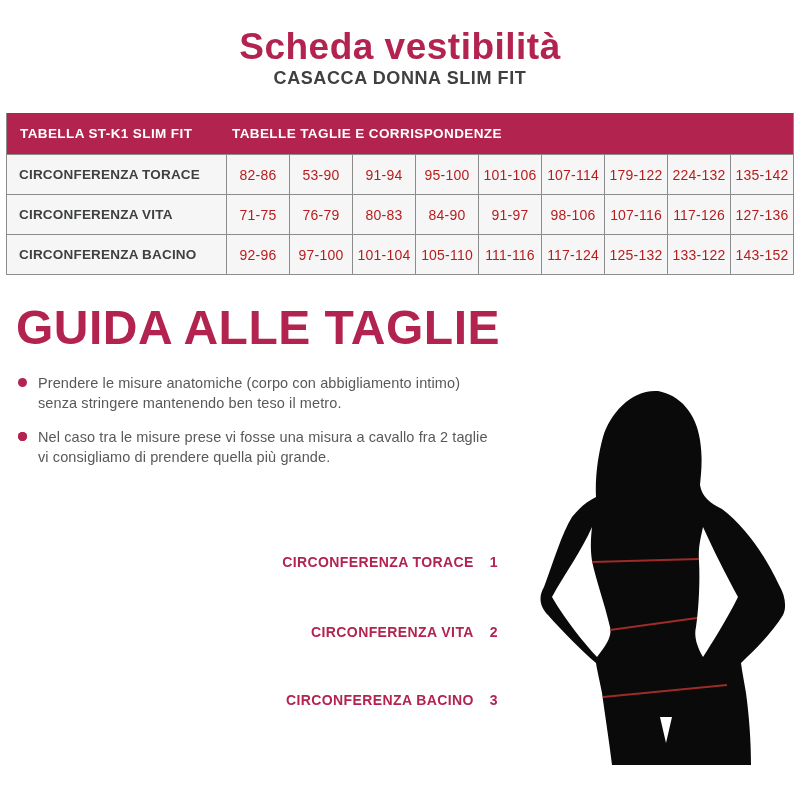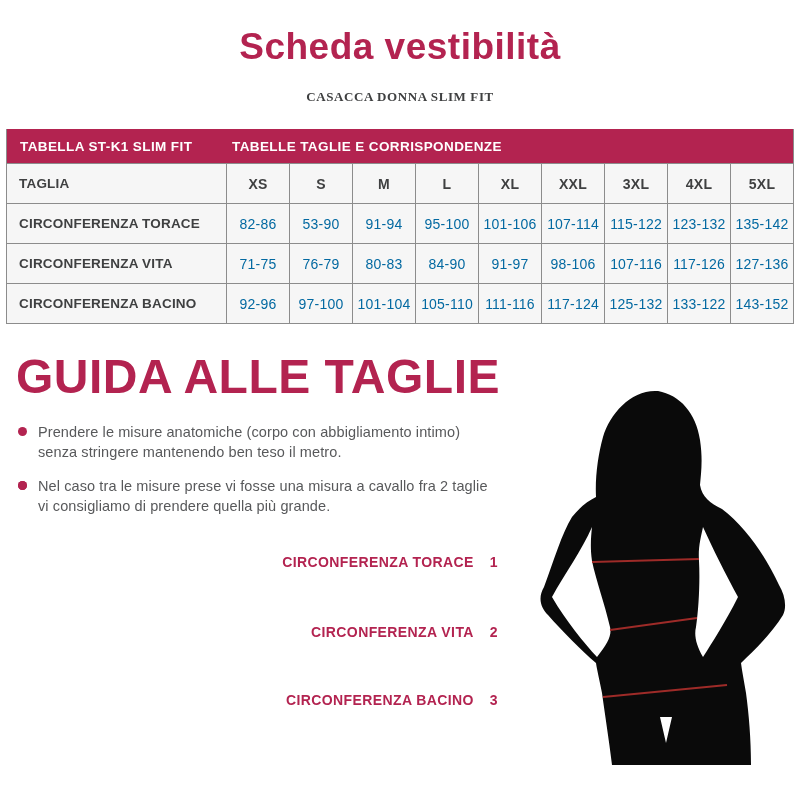--- a/index.html
+++ b/index.html
@@ -14,38 +14,36 @@
   
   .page-title {
     margin-top:26px;
     text-align:center;
     font-size:37px;
     font-weight:bold;
     color:#b32350;
     letter-spacing:0.5px;
   }
   .page-subtitle {
-    margin-top:21px;
     text-align:center;
-    font-size:13px;
+    font-size:18px;
     font-weight:bold;
     color:#3f4041;
     letter-spacing:0.6px;
-    font-family:Liberation Serif, serif;
   }
   
   .size-table {
     margin:24px 6px 0 6px;
     border:1px solid #8c8c8c;
     border-top:none;
   }
   .table-header-bar {
     display:flex;
     align-items:center;
-    height:34px;
+    height:41px;
     background:#b32350;
     color:#ffffff;
     font-size:13.5px;
     font-weight:bold;
     letter-spacing:0.4px;
   }
   .table-header-bar .hdr-left { width:219px; padding-left:13px; }
   .table-header-bar .hdr-right { padding-left:6px; }
   .t-row {
     display:grid;
@@ -53,21 +51,21 @@
   }
   .t-cell {
     height:40px;
     display:flex;
     align-items:center;
     justify-content:center;
     background:#f6f6f6;
     border-left:1px solid #8c8c8c;
     border-top:1px solid #8c8c8c;
     font-size:14px;
-    color:#0369a1;
+    color:#b91c1c;
     letter-spacing:0.2px;
   }
   .t-row .t-cell:first-child { border-left:none; }
   .t-row:first-of-type .t-cell { border-top:none; }
   .t-cell.row-label {
     justify-content:flex-start;
     padding-left:12px;
     font-weight:bold;
     font-size:13.5px;
     color:#3f4041;
@@ -134,43 +132,31 @@
 
 <h1 class="page-title">Scheda vestibilità</h1>
 <div class="page-subtitle">CASACCA DONNA SLIM FIT</div>
 
 <div class="size-table">
   <div class="table-header-bar">
     <span class="hdr-left">TABELLA ST-K1 SLIM FIT</span>
     <span class="hdr-right">TABELLE TAGLIE E CORRISPONDENZE</span>
   </div>
 
-  <div class="t-row">
-    <div class="t-cell row-label">TAGLIA</div>
-    <div class="t-cell size-head">XS</div>
-    <div class="t-cell size-head">S</div>
-    <div class="t-cell size-head">M</div>
-    <div class="t-cell size-head">L</div>
-    <div class="t-cell size-head">XL</div>
-    <div class="t-cell size-head">XXL</div>
-    <div class="t-cell size-head">3XL</div>
-    <div class="t-cell size-head">4XL</div>
-    <div class="t-cell size-head">5XL</div>
-  </div>
 
   <div class="t-row">
     <div class="t-cell row-label">CIRCONFERENZA TORACE</div>
     <div class="t-cell">82-86</div>
     <div class="t-cell">53-90</div>
     <div class="t-cell">91-94</div>
     <div class="t-cell">95-100</div>
     <div class="t-cell">101-106</div>
     <div class="t-cell">107-114</div>
-    <div class="t-cell">115-122</div>
-    <div class="t-cell">123-132</div>
+    <div class="t-cell">179-122</div>
+    <div class="t-cell">224-132</div>
     <div class="t-cell">135-142</div>
   </div>
 
   <div class="t-row">
     <div class="t-cell row-label">CIRCONFERENZA VITA</div>
     <div class="t-cell">71-75</div>
     <div class="t-cell">76-79</div>
     <div class="t-cell">80-83</div>
     <div class="t-cell">84-90</div>
     <div class="t-cell">91-97</div>

